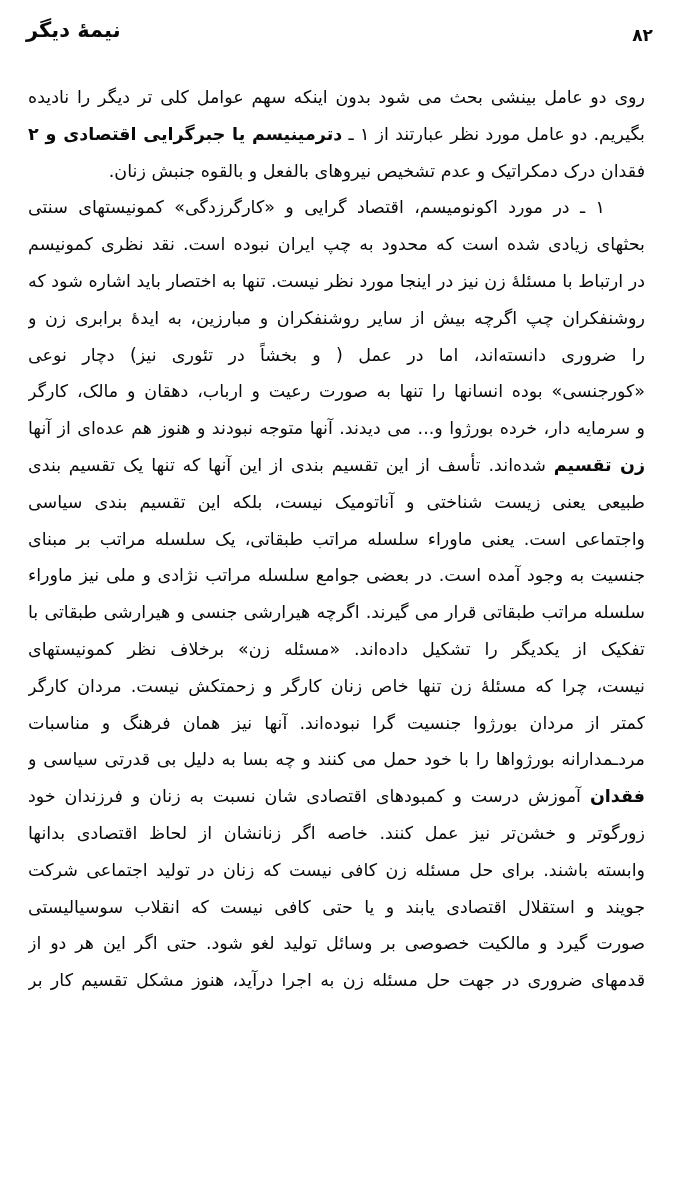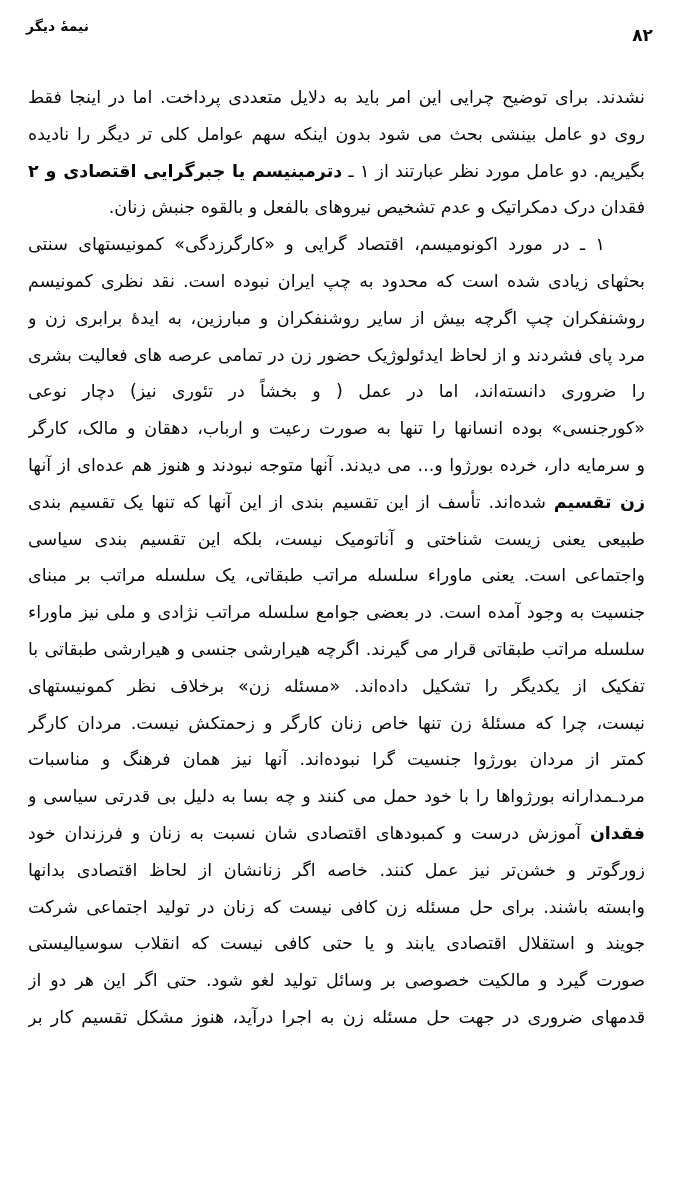--- a/index.html
+++ b/index.html
@@ -14,21 +14,21 @@
     margin:0 auto;
     background:var(--paper,#ffffff);
     color:var(--ink,#0a0a0a);
     overflow:hidden;
   }
   .header-title{
     position:absolute;
     left:26px;
     top:18px;
     direction:rtl;
-    font-size:14px;
+    font-size:21px;
     font-weight:bold;
     letter-spacing:0.5px;
   }
   .page-number{
     position:absolute;
     right:20px;
     top:25px;
     direction:rtl;
     font-size:17px;
     font-weight:bold;
@@ -65,28 +65,27 @@
 </head>
 <body>
 
 <div class="page">
 
   <div class="header-title">نیمهٔ دیگر</div>
 
   <div class="page-number">۸۲</div>
 
   <div class="body-text">
-      <div class="line"><span>نشدند. برای توضیح چرایی این امر باید به دلایل متعددی پرداخت. اما در اینجا فقط</span></div>
       <div class="line"><span>روی دو عامل بینشی بحث می شود بدون اینکه سهم عوامل کلی تر دیگر را نادیده</span></div>
       <div class="line"><span>بگیریم. دو عامل مورد نظر عبارتند از ۱ ـ </span><b>دترمینیسم یا جبرگرایی اقتصادی و ۲ ـ</b></div>
       <div class="line para-end"><span>فقدان درک دمکراتیک و عدم تشخیص نیروهای بالفعل و بالقوه جنبش زنان.</span></div>
       <div class="line indent"><span>۱ ـ در مورد اکونومیسم، اقتصاد گرایی و «کارگرزدگی» کمونیستهای سنتی</span></div>
       <div class="line"><span>بحثهای زیادی شده است که محدود به چپ ایران نبوده است. نقد نظری کمونیسم</span></div>
+      <div class="line"><span>در ارتباط با مسئلهٔ زن نیز در اینجا مورد نظر نیست. تنها به اختصار باید اشاره شود که</span></div>
       <div class="line"><span>روشنفکران چپ اگرچه بیش از سایر روشنفکران و مبارزین، به ایدهٔ برابری زن و</span></div>
-      <div class="line"><span>مرد پای فشردند و از لحاظ ایدئولوژیک حضور زن در تمامی عرصه های فعالیت بشری</span></div>
       <div class="line"><span>را ضروری دانسته‌اند، اما در عمل ( و بخشاً در تئوری نیز) دچار نوعی</span></div>
       <div class="line"><span>«کورجنسی» بوده انسانها را تنها به صورت رعیت و ارباب، دهقان و مالک، کارگر</span></div>
       <div class="line"><span>و سرمایه دار، خرده بورژوا و... می دیدند. آنها متوجه نبودند و هنوز هم عده‌ای از آنها</span></div>
       <div class="line"><b>زن تقسیم</b><span> شده‌اند. تأسف از این تقسیم بندی از این آنها که تنها یک تقسیم بندی</span></div>
       <div class="line"><span>طبیعی یعنی زیست شناختی و آناتومیک نیست، بلکه این تقسیم بندی سیاسی</span></div>
       <div class="line"><span>واجتماعی است. یعنی ماوراء سلسله مراتب طبقاتی، یک سلسله مراتب بر مبنای</span></div>
       <div class="line"><span>جنسیت به وجود آمده است. در بعضی جوامع سلسله مراتب نژادی و ملی نیز ماوراء</span></div>
       <div class="line"><span>سلسله مراتب طبقاتی قرار می گیرند. اگرچه هیرارشی جنسی و هیرارشی طبقاتی با</span></div>
       <div class="line"><span>تفکیک از یکدیگر را تشکیل داده‌اند. «مسئله زن» برخلاف نظر کمونیستهای</span></div>
       <div class="line"><span>نیست، چرا که مسئلهٔ زن تنها خاص زنان کارگر و زحمتکش نیست. مردان کارگر</span></div>

